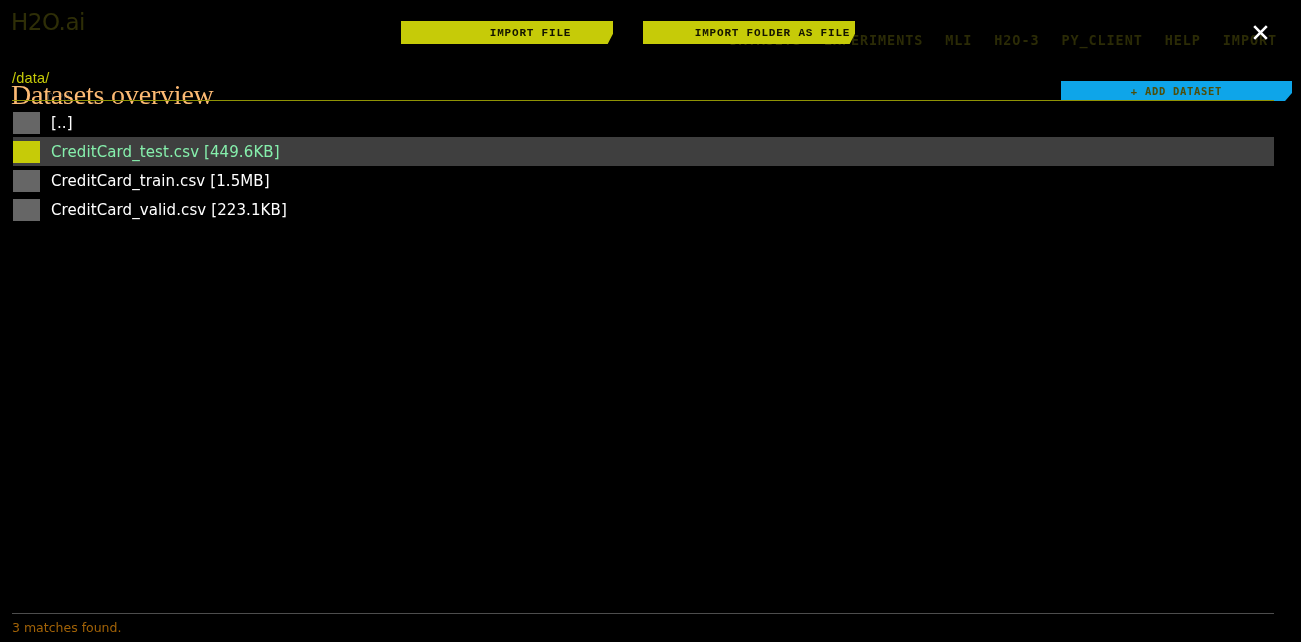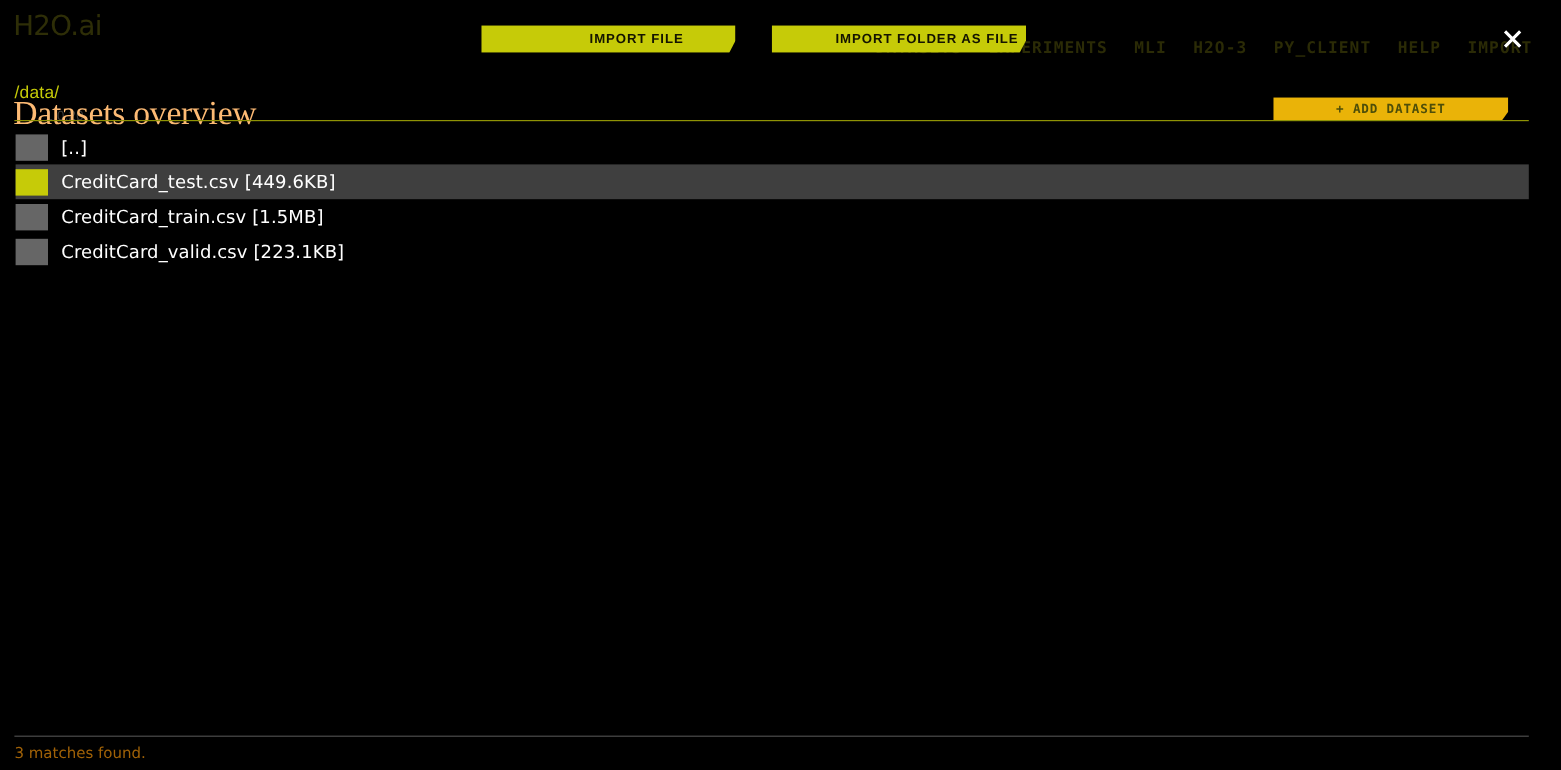--- a/index.html
+++ b/index.html
@@ -73,23 +73,23 @@
     letter-spacing: -0.2px;
     color: #fdba74;
     font-family: Liberation Serif, serif;
     white-space: nowrap;
   }
 
   .add-dataset-btn {
     position: absolute;
     left: 1061px;
     top: 81px;
-    width: 196px;
+    width: 231px;
     height: 20px;
-    background: #eab308;
+    background: #0ea5e9;
     color: #4e4e09;
     font-size: 10.5px;
     letter-spacing: 0.7px;
     font-family: "DejaVu Sans Mono", monospace;
     font-weight: 700;
     display: flex;
     align-items: center;
     justify-content: center;
     clip-path: polygon(0 0, 100% 0, 100% 60%, 97% 100%, 0 100%);
   }
@@ -121,21 +121,21 @@
   }
 
   .btn-import {
     position: relative;
     height: 23px;
     background: #c6cb08;
     color: #141400;
     font-size: 11px;
     font-weight: 700;
     letter-spacing: 0.8px;
-    font-family: Liberation Sans, sans-serif;
+    font-family: Liberation Mono, monospace;
     display: flex;
     align-items: center;
     justify-content: center;
     border: none;
     cursor: pointer;
     clip-path: polygon(0 0, 100% 0, 100% 55%, 97.5% 100%, 0 100%);
     padding-left: 47px;
   }
 
   .btn-import.w1 { width: 212px; }
@@ -206,21 +206,21 @@
   .row-label {
     margin-left: 11px;
     font-size: 15px;
     color: #ffffff;
     letter-spacing: 0.1px;
     font-family: "DejaVu Sans", sans-serif;
     white-space: nowrap;
   }
 
   .file-row.selected .row-label {
-    color: #ffffff;
+    color: #86efac;
   }
 
   .divider-bottom {
     position: absolute;
     left: 12px;
     top: 613px;
     width: 1262px;
     height: 1px;
     background: #4d4d4d;
   }

